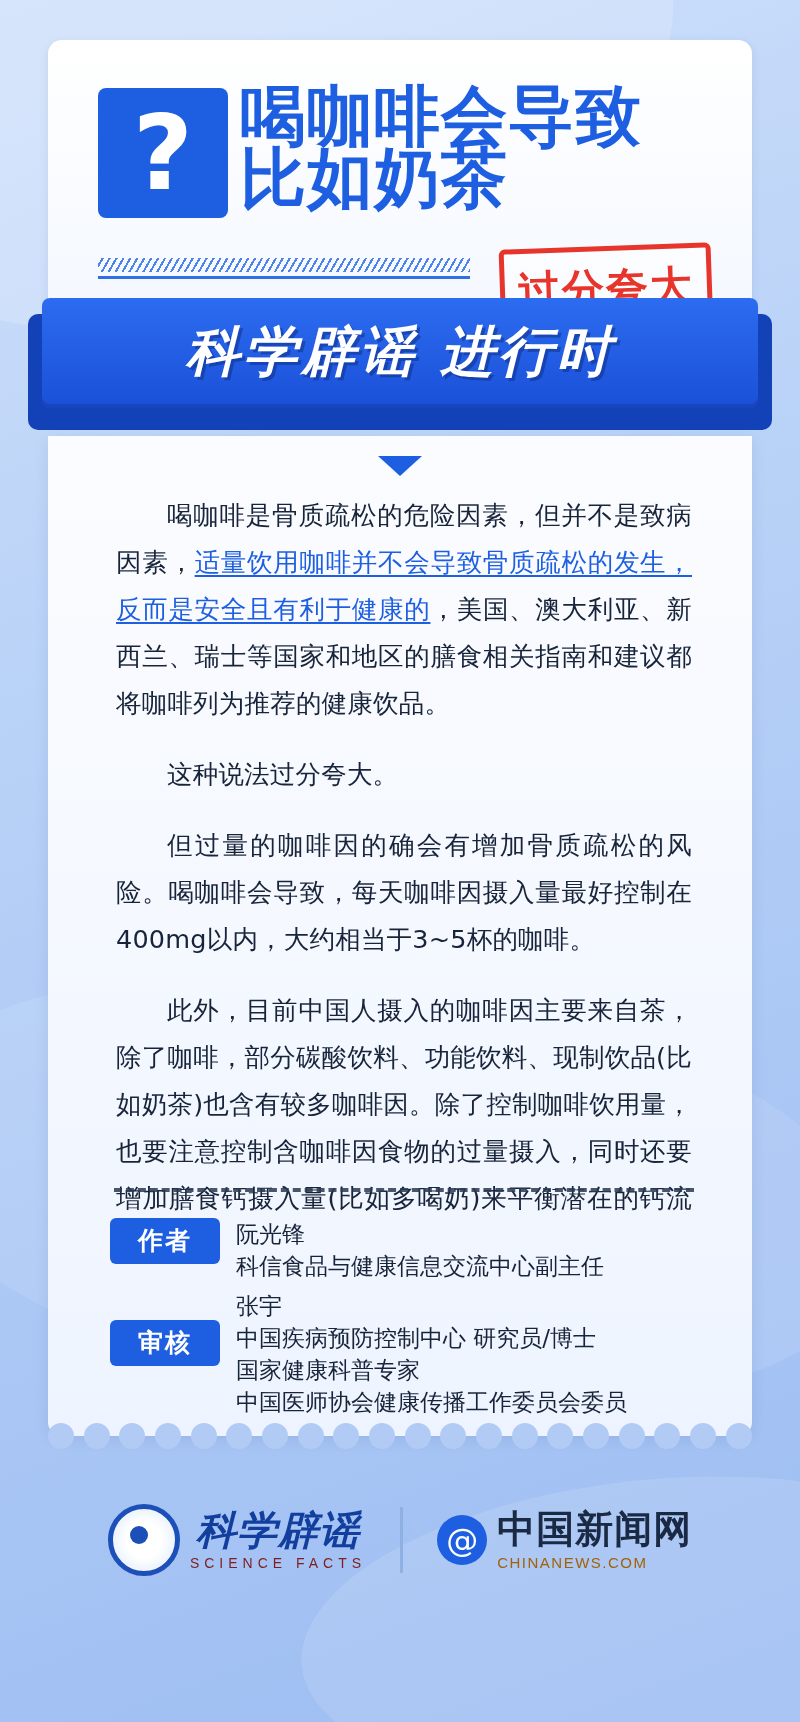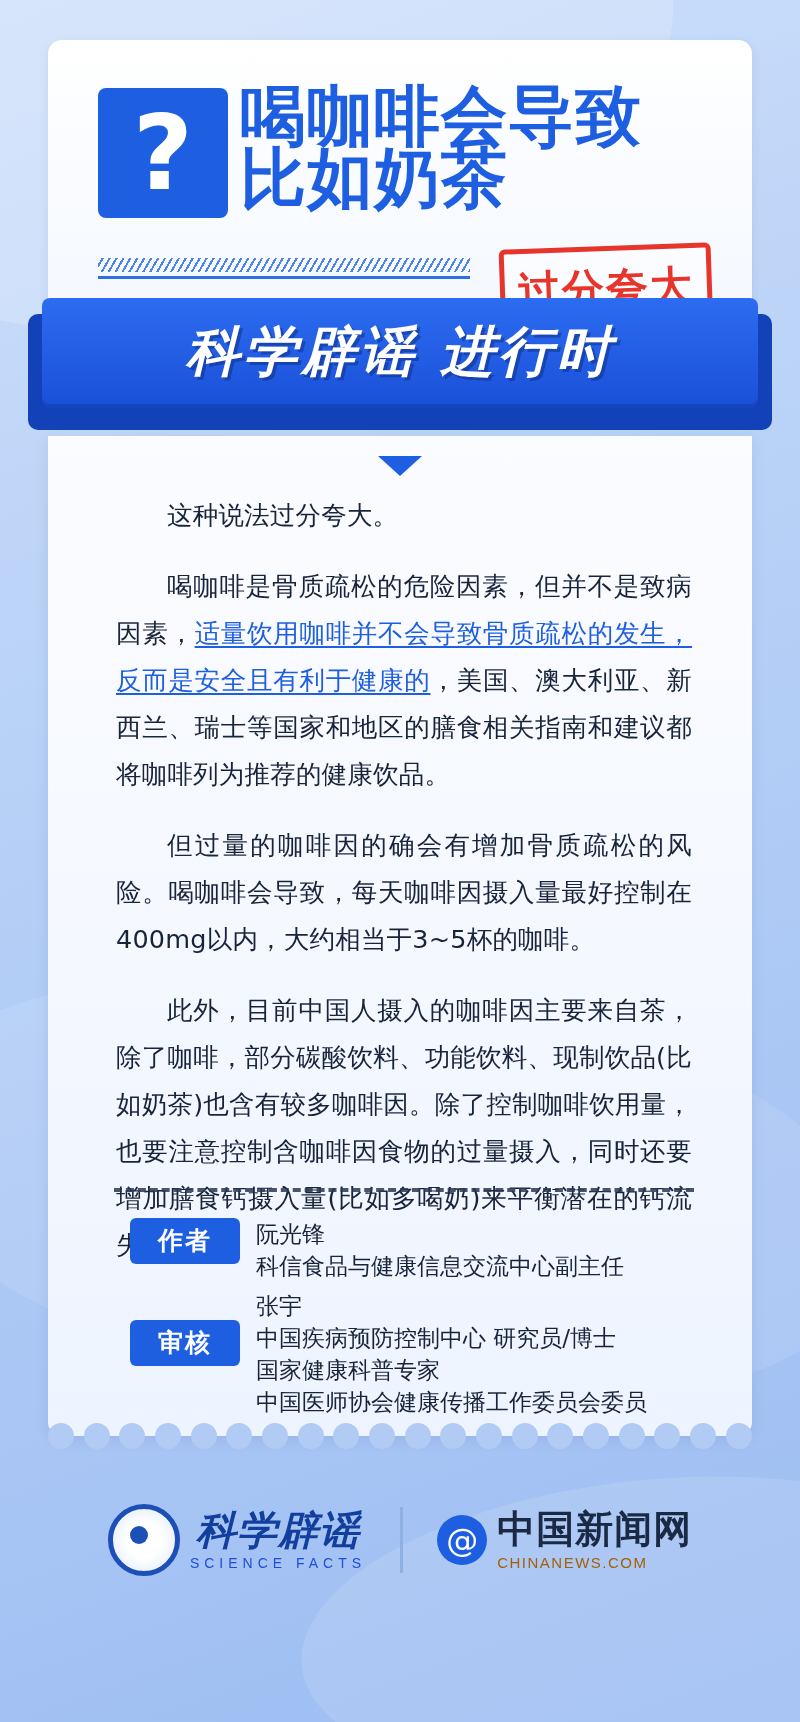--- a/index.html
+++ b/index.html
@@ -221,21 +221,20 @@
     background: #1d5fe0;
     border-radius: 6px;
     color: #fff;
     font-size: 25px;
     line-height: 46px;
     text-align: center;
     font-weight: bold;
     letter-spacing: 2px;
     margin-right: 16px;
     font-family: "DejaVu Sans", sans-serif;
-    margin-left: 20px;
   }
   .credit-tag.spacer-top { margin-top: 30px; }
   .credit-lines {
     flex: 1 1 auto;
     color: #17243a;
     font-size: 23px;
     line-height: 32px;
     font-family: "DejaVu Sans", sans-serif;
   }
   .credit-lines div { white-space: nowrap; }
@@ -295,21 +294,21 @@
   }
   .logo-left-cn {
     color: #123f9e;
     font-size: 40px;
     font-weight: bold;
     font-style: italic;
     letter-spacing: 1px;
     font-family: "DejaVu Sans", sans-serif;
   }
   .logo-left-en {
-    color: #1d4ed8;
+    color: #7f1d1d;
     font-size: 14px;
     letter-spacing: 5px;
     margin-top: 6px;
     font-family: "Liberation Sans", sans-serif;
   }
   .divider-v {
     width: 3px;
     height: 66px;
     background: #8fb0e2;
     margin: 0 34px;
@@ -371,22 +370,22 @@
   <div class="banner-shadow"></div>
   <div class="banner">
     <div class="banner-text">科学辟谣 进行时</div>
   </div>
 </div>
 
 <div class="main-card">
   <div class="caret"></div>
 
   <div class="body-text">
+    <p><span>喝咖啡是骨质疏松的危险因素，但并不是致病因素，</span><span class="hl">适量饮用咖啡并不会导致骨质疏松的发生，反而是安全且有利于健康的</span><span>，美国、澳大利亚、新西兰、瑞士等国家和地区的膳食相关指南和建议都将咖啡列为推荐的健康饮品。</span></p>
     <p>这种说法过分夸大。</p>
-    <p><span>喝咖啡是骨质疏松的危险因素，但并不是致病因素，</span><span class="hl">适量饮用咖啡并不会导致骨质疏松的发生，反而是安全且有利于健康的</span><span>，美国、澳大利亚、新西兰、瑞士等国家和地区的膳食相关指南和建议都将咖啡列为推荐的健康饮品。</span></p>
     <p>但过量的咖啡因的确会有增加骨质疏松的风险。喝咖啡会导致，每天咖啡因摄入量最好控制在400mg以内，大约相当于3~5杯的咖啡。</p>
     <p>此外，目前中国人摄入的咖啡因主要来自茶，除了咖啡，部分碳酸饮料、功能饮料、现制饮品(比如奶茶)也含有较多咖啡因。除了控制咖啡饮用量，也要注意控制含咖啡因食物的过量摄入，同时还要增加膳食钙摄入量(比如多喝奶)来平衡潜在的钙流失。</p>
   </div>
 
   <div class="dash-sep"></div>
 
   <div class="credits">
     <div class="credit-row">
       <div class="credit-tag">作者</div>
       <div class="credit-lines">

